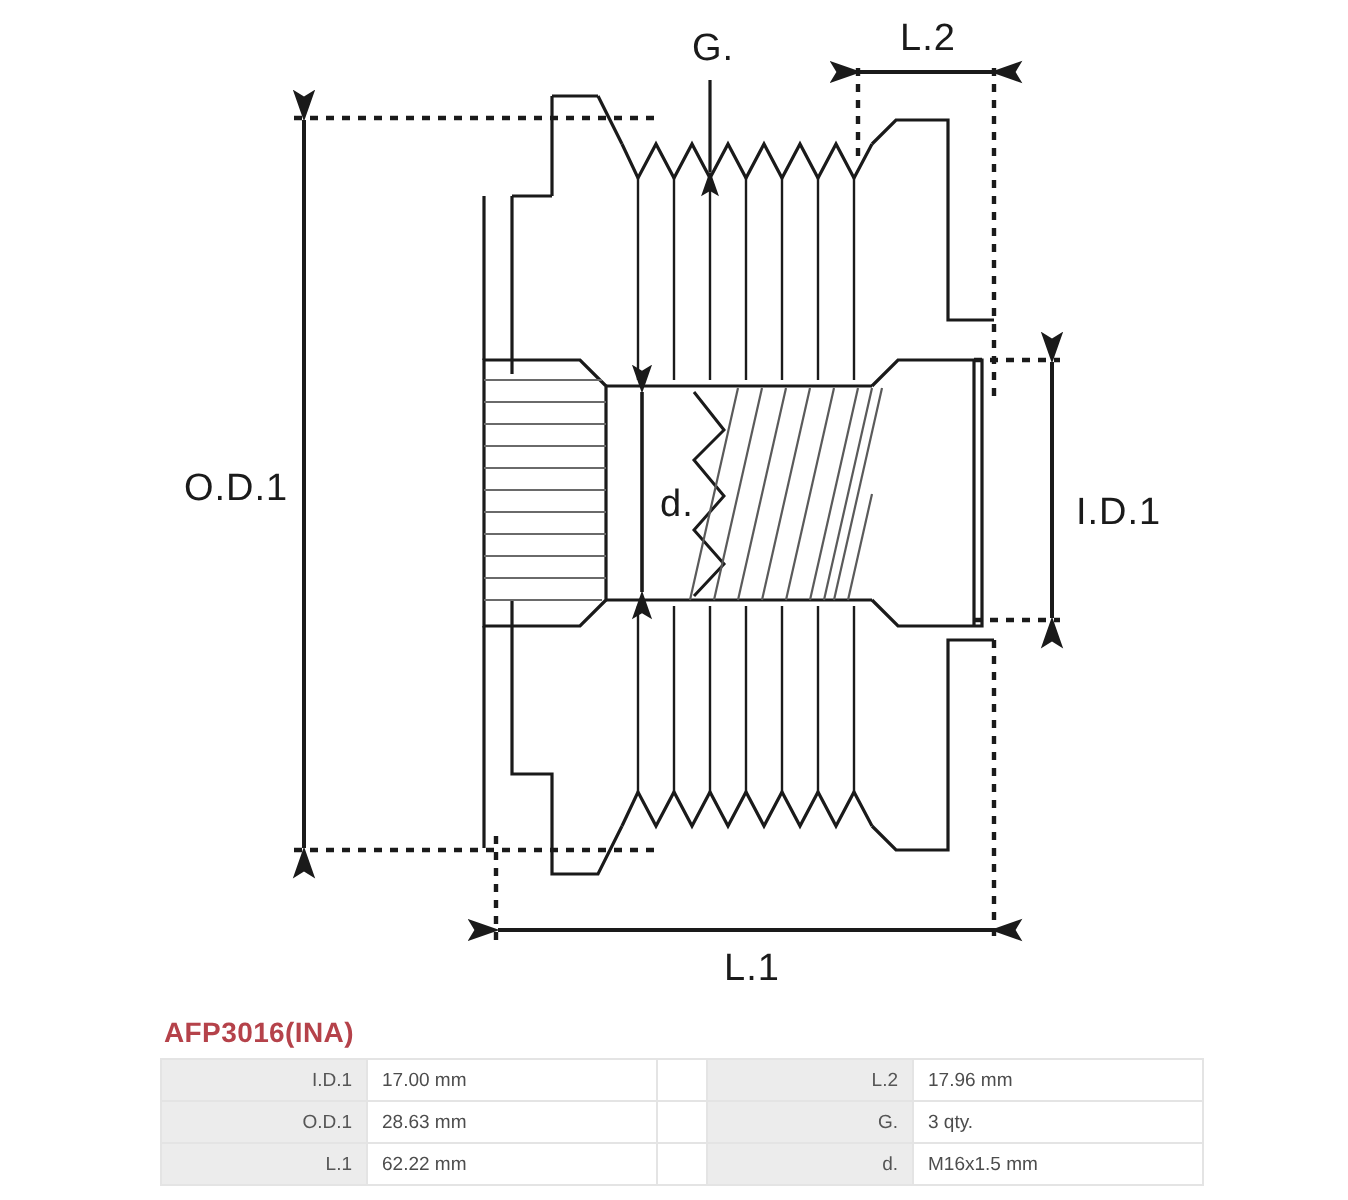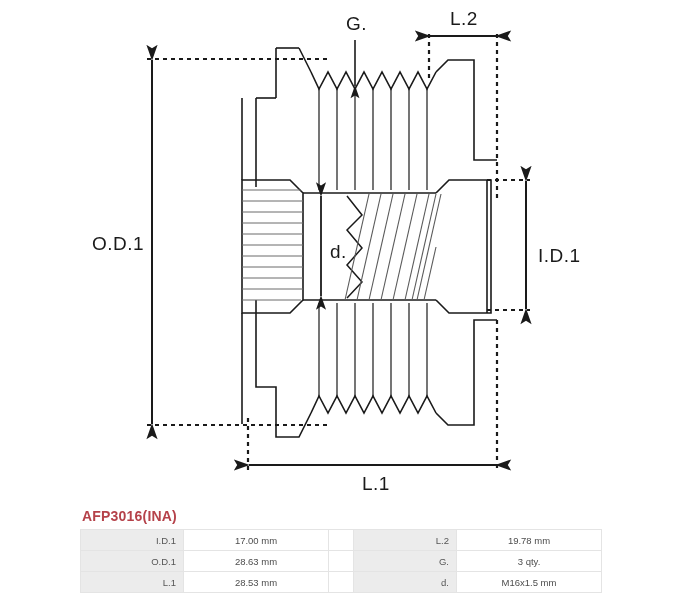--- a/index.html
+++ b/index.html
@@ -69,21 +69,21 @@
     overflow: hidden;
   }
   td.k-cell {
     width: 88px;
     background: #ececec;
     text-align: right;
     color: #555555;
   }
   td.v-cell {
     background: #ffffff;
-    text-align: center;
+    text-align: left;
     color: #4d4d4d;
   }
   td.spacer-cell {
     width: 10px;
     border: none;
     background: transparent;
     padding: 0;
   }
 </style>
 </head>
@@ -228,32 +228,32 @@
   <div id="spec-block">
     <div id="part-title">AFP3016(INA)</div>
 
     <table class="spec-table">
       <tbody>
         <tr>
           <td class="k-cell">I.D.1</td>
           <td class="v-cell">17.00 mm</td>
           <td class="spacer-cell"></td>
           <td class="k-cell">L.2</td>
-          <td class="v-cell">19.78 mm</td>
+          <td class="v-cell">17.96 mm</td>
         </tr>
         <tr>
           <td class="k-cell">O.D.1</td>
           <td class="v-cell">28.63 mm</td>
           <td class="spacer-cell"></td>
           <td class="k-cell">G.</td>
           <td class="v-cell">3 qty.</td>
         </tr>
         <tr>
           <td class="k-cell">L.1</td>
-          <td class="v-cell">28.53 mm</td>
+          <td class="v-cell">62.22 mm</td>
           <td class="spacer-cell"></td>
           <td class="k-cell">d.</td>
           <td class="v-cell">M16x1.5 mm</td>
         </tr>
       </tbody>
     </table>
   </div>
 
 </div>
 

